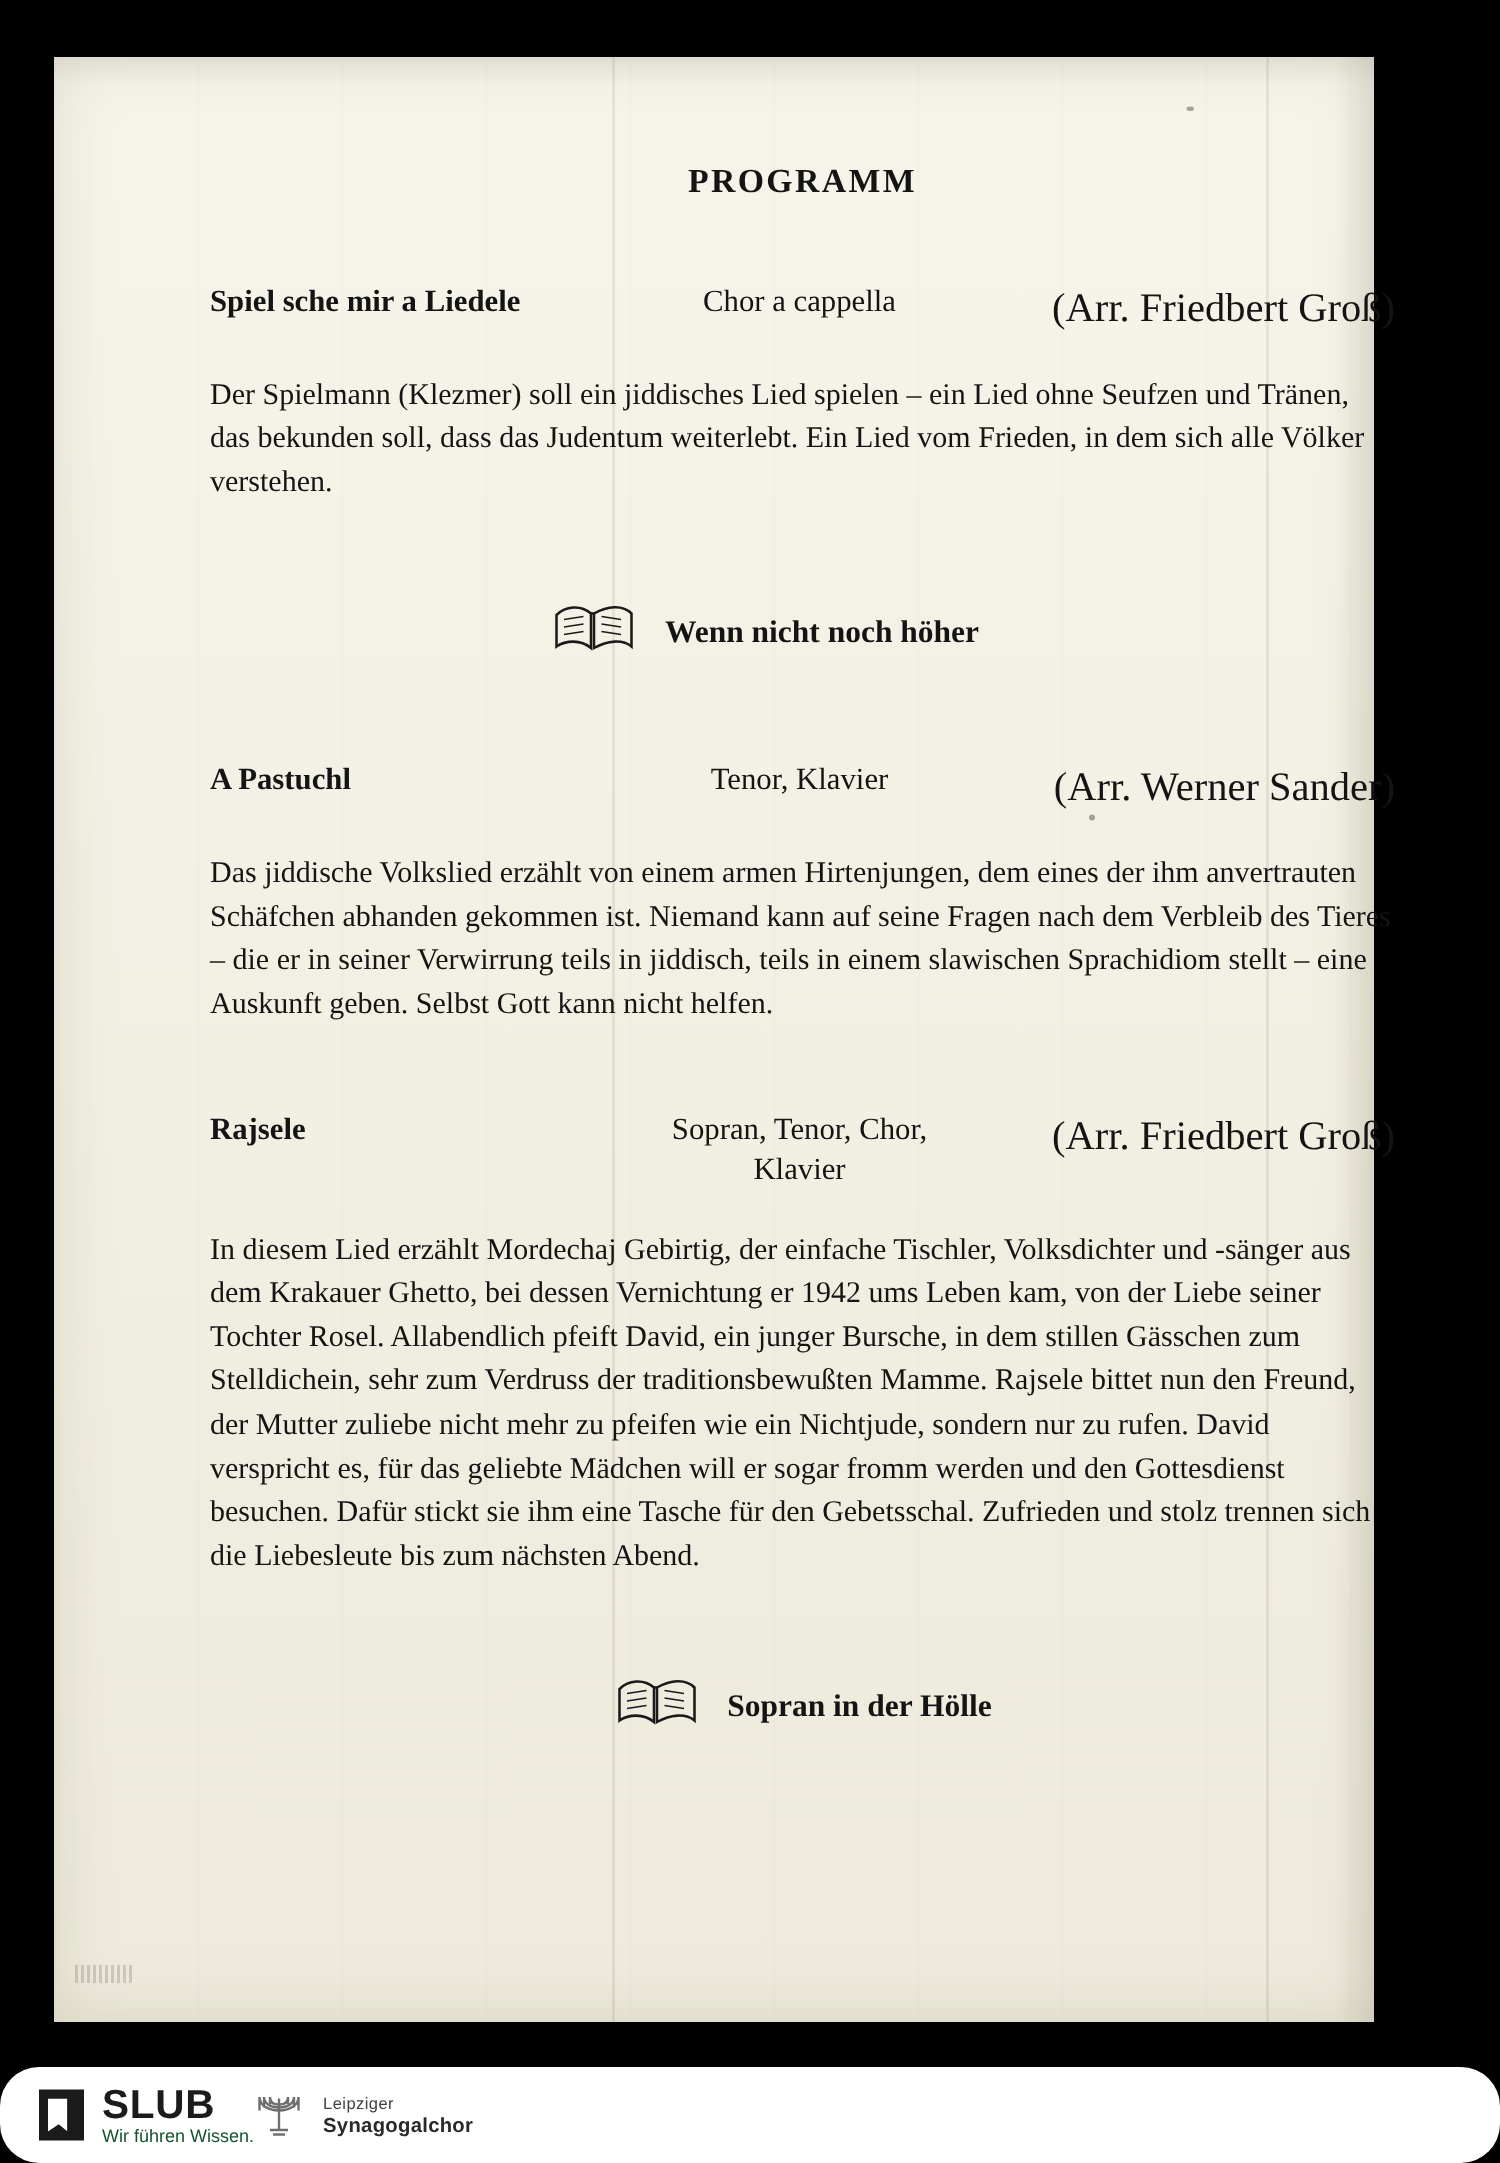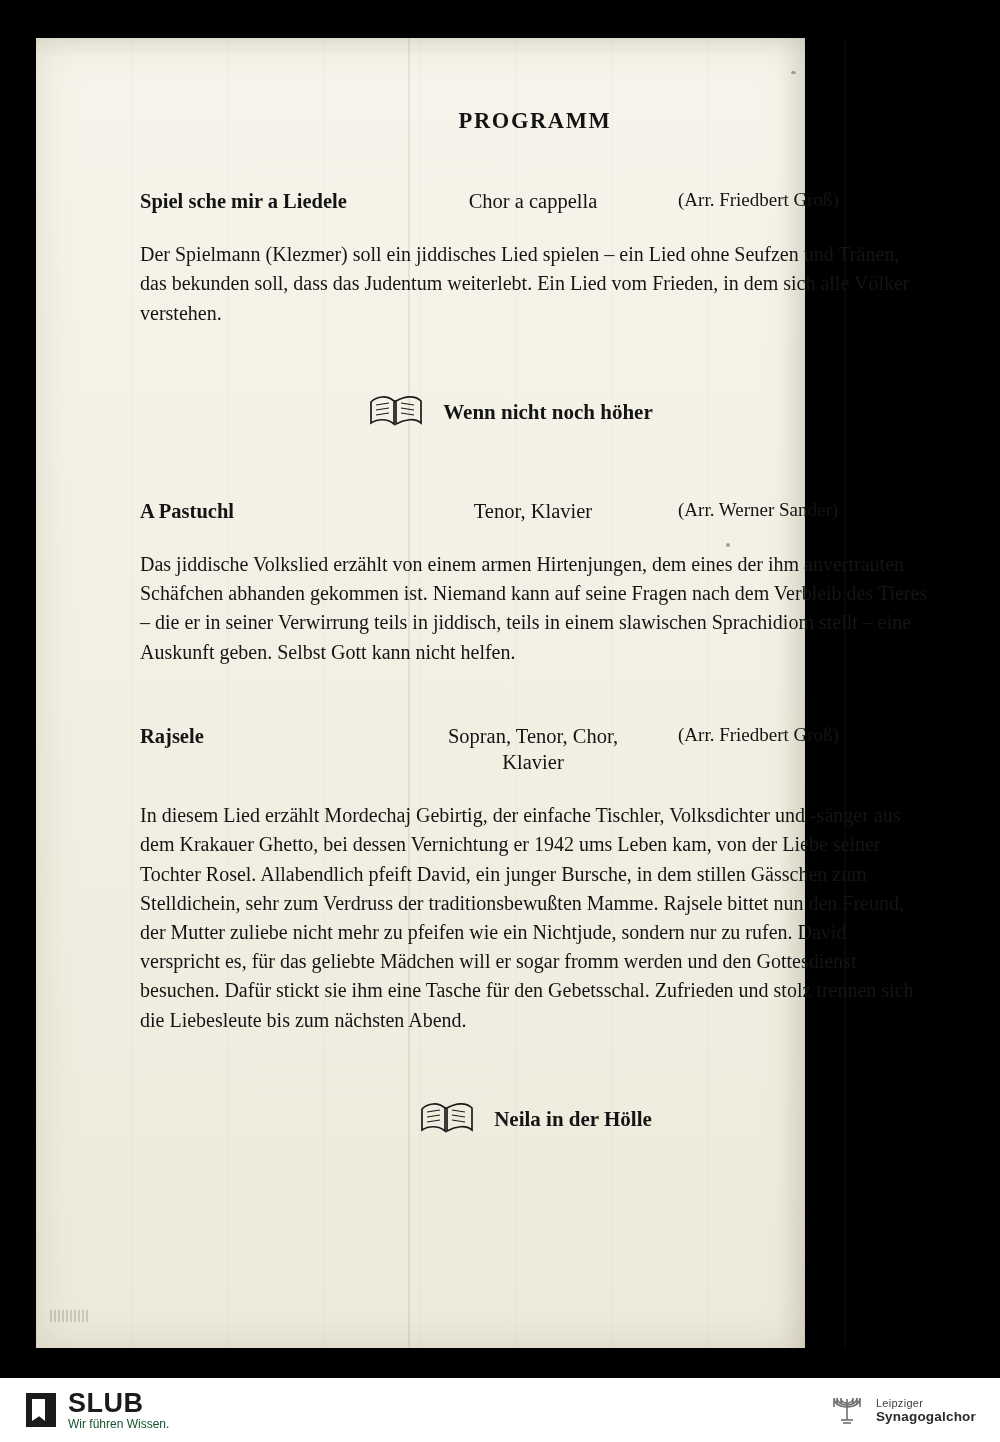--- a/index.html
+++ b/index.html
@@ -13,21 +13,21 @@
     position: relative;
     font-family: "Liberation Serif", serif;
     overflow: hidden;
   }
 
   
   .scan-page {
     position: absolute;
     left: 36px;
     top: 38px;
-    width: 769px;
+    width: 880px;
     height: 1310px;
     background: #f2efe0;
     background-image:
       linear-gradient(90deg, rgba(0,0,0,0.025) 0 1px, rgba(0,0,0,0) 1px 100%),
       linear-gradient(180deg, rgba(255,255,255,0.35), rgba(0,0,0,0.02));
     background-size: 96px 100%, 100% 100%;
     box-shadow: inset 0 0 42px rgba(120,110,80,0.18);
   }
   .paper-fold {
     position: absolute;
@@ -80,23 +80,24 @@
   }
   .piece-forces {
     font-size: 20.5px;
     line-height: 1.28;
     width: 290px;
     flex: none;
     text-align: center;
   }
   .piece-forces .line2 { display: block; }
   .piece-arr {
-    font-size: 19px;
+    font-size: 27px;
     line-height: 1.28;
     flex: 1;
+    text-align: right;
   }
 
   .piece-desc {
     font-size: 20px;
     line-height: 1.46;
     margin: 26px 0 0 0;
     text-align: left;
   }
 
   .gap-lg { height: 56px; }
@@ -119,22 +120,23 @@
   
   .footer {
     position: absolute;
     left: 0;
     bottom: 0;
     width: 1000px;
     height: 64px;
     background: #ffffff;
     display: flex;
     align-items: center;
-    justify-content: space-between;
+    justify-content: flex-start;
     font-family: "Liberation Sans", sans-serif;
+    border-radius: 26px;
   }
   .footer-left {
     display: flex;
     align-items: center;
     padding-left: 26px;
     gap: 12px;
   }
   .slub-mark {
     width: 30px;
     height: 34px;
@@ -263,21 +265,21 @@
     <div class="section-mark">
       <span class="book-icon">
         <svg width="58" height="38" viewBox="0 0 58 38" fill="none" xmlns="http://www.w3.org/2000/svg">
           <path d="M4 10 C10 4, 20 3, 27 9 L27 32 C20 26, 10 27, 4 31 Z" stroke="#1a1a1a" stroke-width="1.7" fill="none"></path>
           <path d="M54 9 C48 3, 38 4, 29 9 L29 32 C38 27, 48 26, 54 31 Z" stroke="#1a1a1a" stroke-width="1.7" fill="none"></path>
           <path d="M27 9 L29 9" stroke="#1a1a1a" stroke-width="1.7"></path>
           <path d="M9 13 L22 11 M9 18 L22 16 M9 23 L22 21" stroke="#1a1a1a" stroke-width="1.1"></path>
           <path d="M34 11 L47 13 M34 16 L47 18 M34 21 L47 23" stroke="#1a1a1a" stroke-width="1.1"></path>
         </svg>
       </span>
-      <span class="section-label">Neila in der Hölle</span>
+      <span class="section-label">Sopran in der Hölle</span>
     </div>
 
   </div>
 </div>
 
 <div class="footer">
   <div class="footer-left">
     <div class="slub-mark"></div>
     <div class="slub-text">
       <div class="slub-name">SLUB</div>

